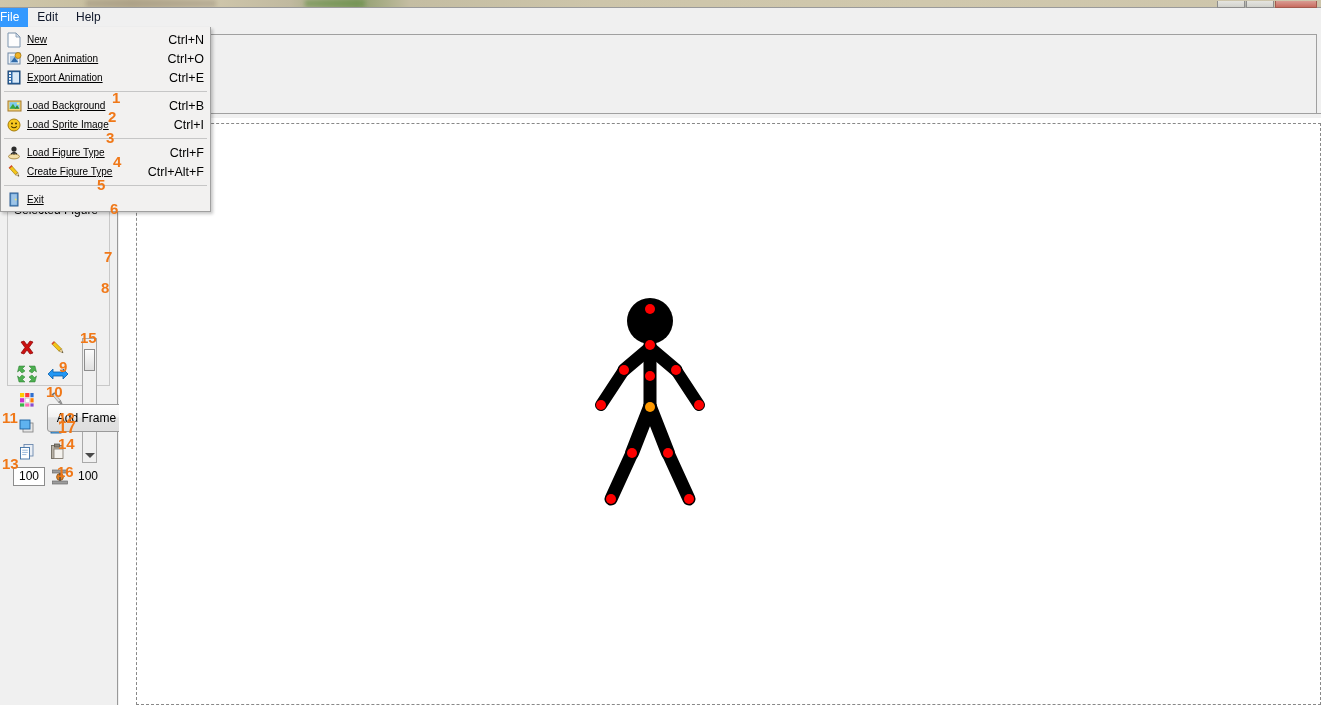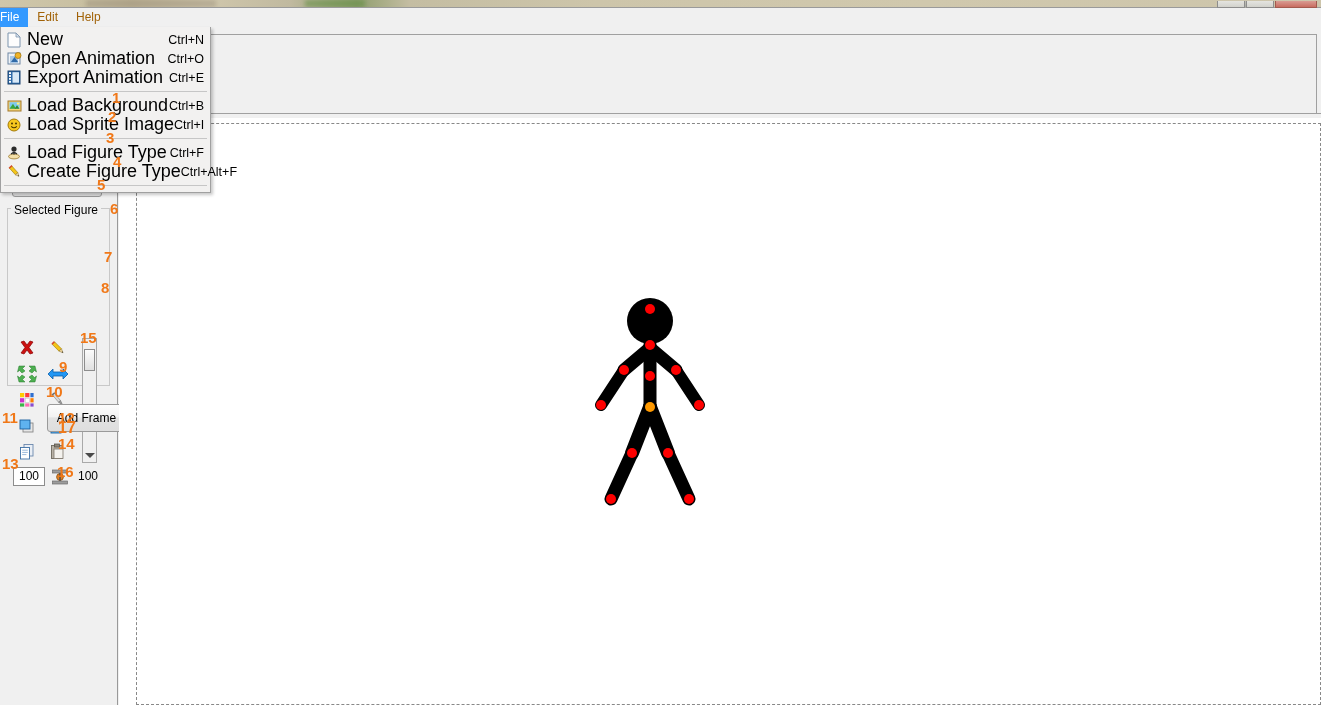--- a/index.html
+++ b/index.html
@@ -82,21 +82,21 @@
     width: 1321px;
     height: 19px;
     background: #f0f0f0;
     display: flex;
     align-items: center;
   }
   .menubar-item {
     font-size: 12px;
     padding: 2px 9px;
     line-height: 15px;
-    color: #a16207;
+    color: #0f172a;
     white-space: nowrap;
   }
   .menubar-item.active {
     background: #3399ff;
     color: #ffffff;
     margin-left: -8px;
     padding-left: 8px;
   }
 
   
@@ -278,23 +278,24 @@
     align-items: center;
     padding: 0 6px 0 4px;
   }
   .menu-icon {
     width: 18px; height: 17px;
     flex: 0 0 18px;
     display: flex; align-items: center; justify-content: center;
     margin-right: 4px;
   }
   .menu-label {
-    font-size: 18px;
+    font-size: 10px;
     color: #000;
     white-space: nowrap;
+    text-decoration: underline;
   }
   .menu-accel {
     margin-left: auto;
     font-size: 12.5px;
     color: #000;
     white-space: nowrap;
   }
   .menu-sep {
     height: 1px;
     background: #c6c6c6;
@@ -586,20 +587,31 @@
             <rect x="5.6" y="0.8" width="4" height="1.4" fill="#d64b2a"></rect>
           </g>
         </svg>
       </span>
       <span class="menu-label">Create Figure Type</span>
       <span class="menu-accel">Ctrl+Alt+F</span>
     </div>
 
     <div class="menu-sep"></div>
 
+    <div class="menu-row">
+      <span class="menu-icon">
+        <svg width="13" height="15" viewBox="0 0 13 15">
+          <rect x="2" y="1" width="8" height="13" fill="#5d97d0" stroke="#2d5c8f" stroke-width="1"></rect>
+          <rect x="3.2" y="2.2" width="5.6" height="10.6" fill="#9dc4e8"></rect>
+          <circle cx="7.7" cy="7.5" r="0.9" fill="#f0e36a"></circle>
+        </svg>
+      </span>
+      <span class="menu-label">Exit</span>
+      <span class="menu-accel"></span>
+    </div>
   </div>
 
   <div class="anno" style="left:112px; top:82px;">1</div>
   <div class="anno" style="left:108px; top:101px;">2</div>
   <div class="anno" style="left:106px; top:122px;">3</div>
   <div class="anno" style="left:113px; top:146px;">4</div>
   <div class="anno" style="left:97px;  top:169px;">5</div>
   <div class="anno" style="left:110px; top:193px;">6</div>
 
   <div class="anno" style="left:104px; top:241px;">7</div>

